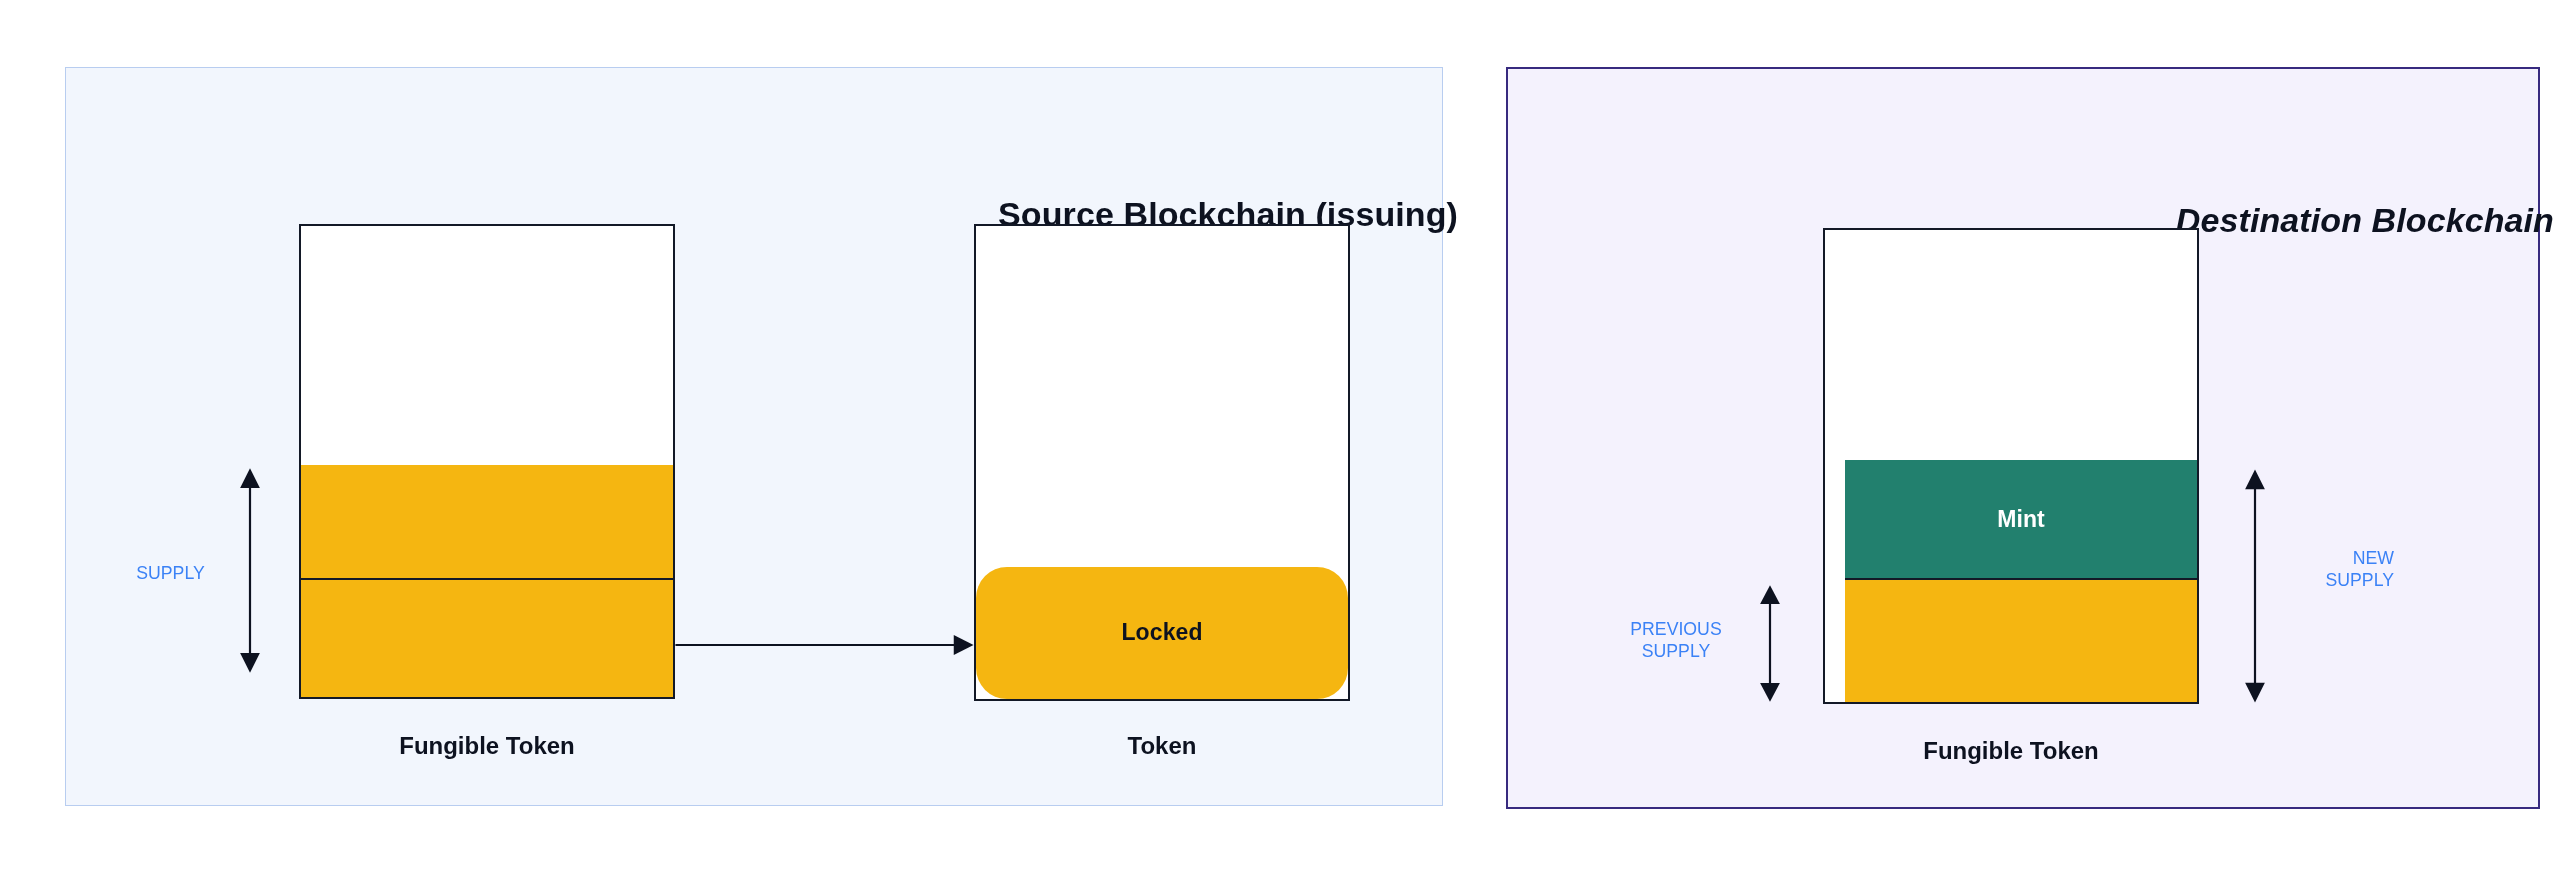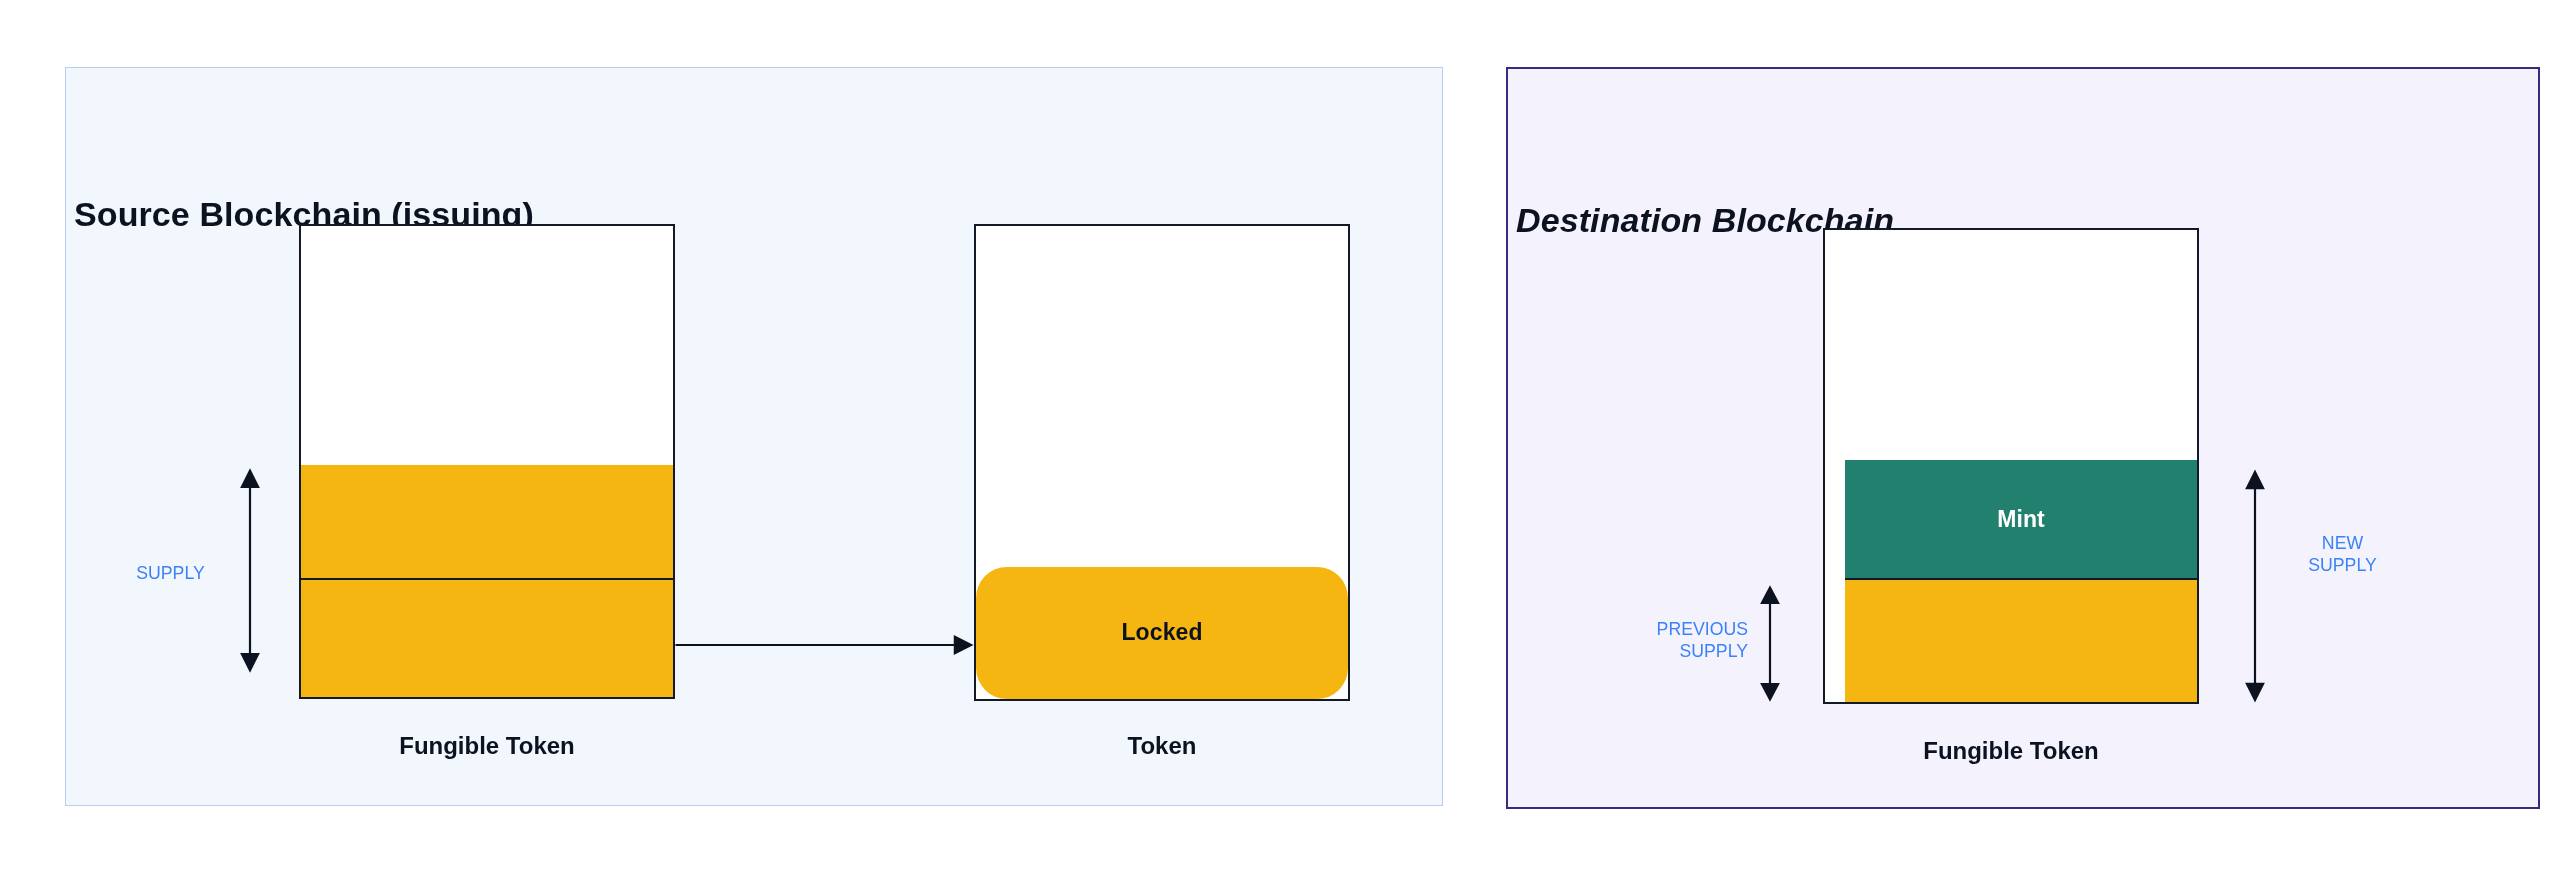--- a/index.html
+++ b/index.html
@@ -39,23 +39,23 @@
     top: 67px;
     width: 1034px;
     height: 742px;
     background: #f4f2fd;
     border: 2.8px solid #372a7f;
     font-style: italic;
   }
 
   .panel-title {
     position: absolute;
-    left: 8px;
+    left: 16px;
     width: 100%;
-    text-align: left;
+    text-align: right;
     font-weight: bold;
     color: #0d1220;
     letter-spacing: 0.1px;
     white-space: nowrap;
   }
   .panel-source .panel-title {
     top: 99px;
     font-size: 34px;
   }
   .panel-destination .panel-title {
@@ -130,24 +130,24 @@
     font-size: 17.7px;
     color: #3b82f6;
     line-height: 1.25;
     white-space: pre-line;
   }
 
   #supply-measure      { left: 239px;  top: 468px;  }
   #supply-measure-label{ left: 110px;  top: 562px; width: 121px; text-align: center; }
 
   #prev-supply-measure      { left: 1759px; top: 585px; }
-  #prev-supply-measure-label{ left: 1604px; top: 618px; width: 144px; text-align: right; }
+  #prev-supply-measure-label{ left: 1604px; top: 618px; width: 144px; text-align: center; }
 
   #new-supply-measure      { left: 2244px; top: 469px;  }
-  #new-supply-measure-label{ left: 2267px; top: 532px; width: 127px; text-align: center; margin-left: 12px; }
+  #new-supply-measure-label{ left: 2267px; top: 547px; width: 127px; text-align: right; }
 
   
   #transfer-arrow {
     position: absolute;
     left: 675px;
     top: 634px;
   }
   #transfer-arrow svg { display: block; overflow: visible; }
 </style>
 </head>

